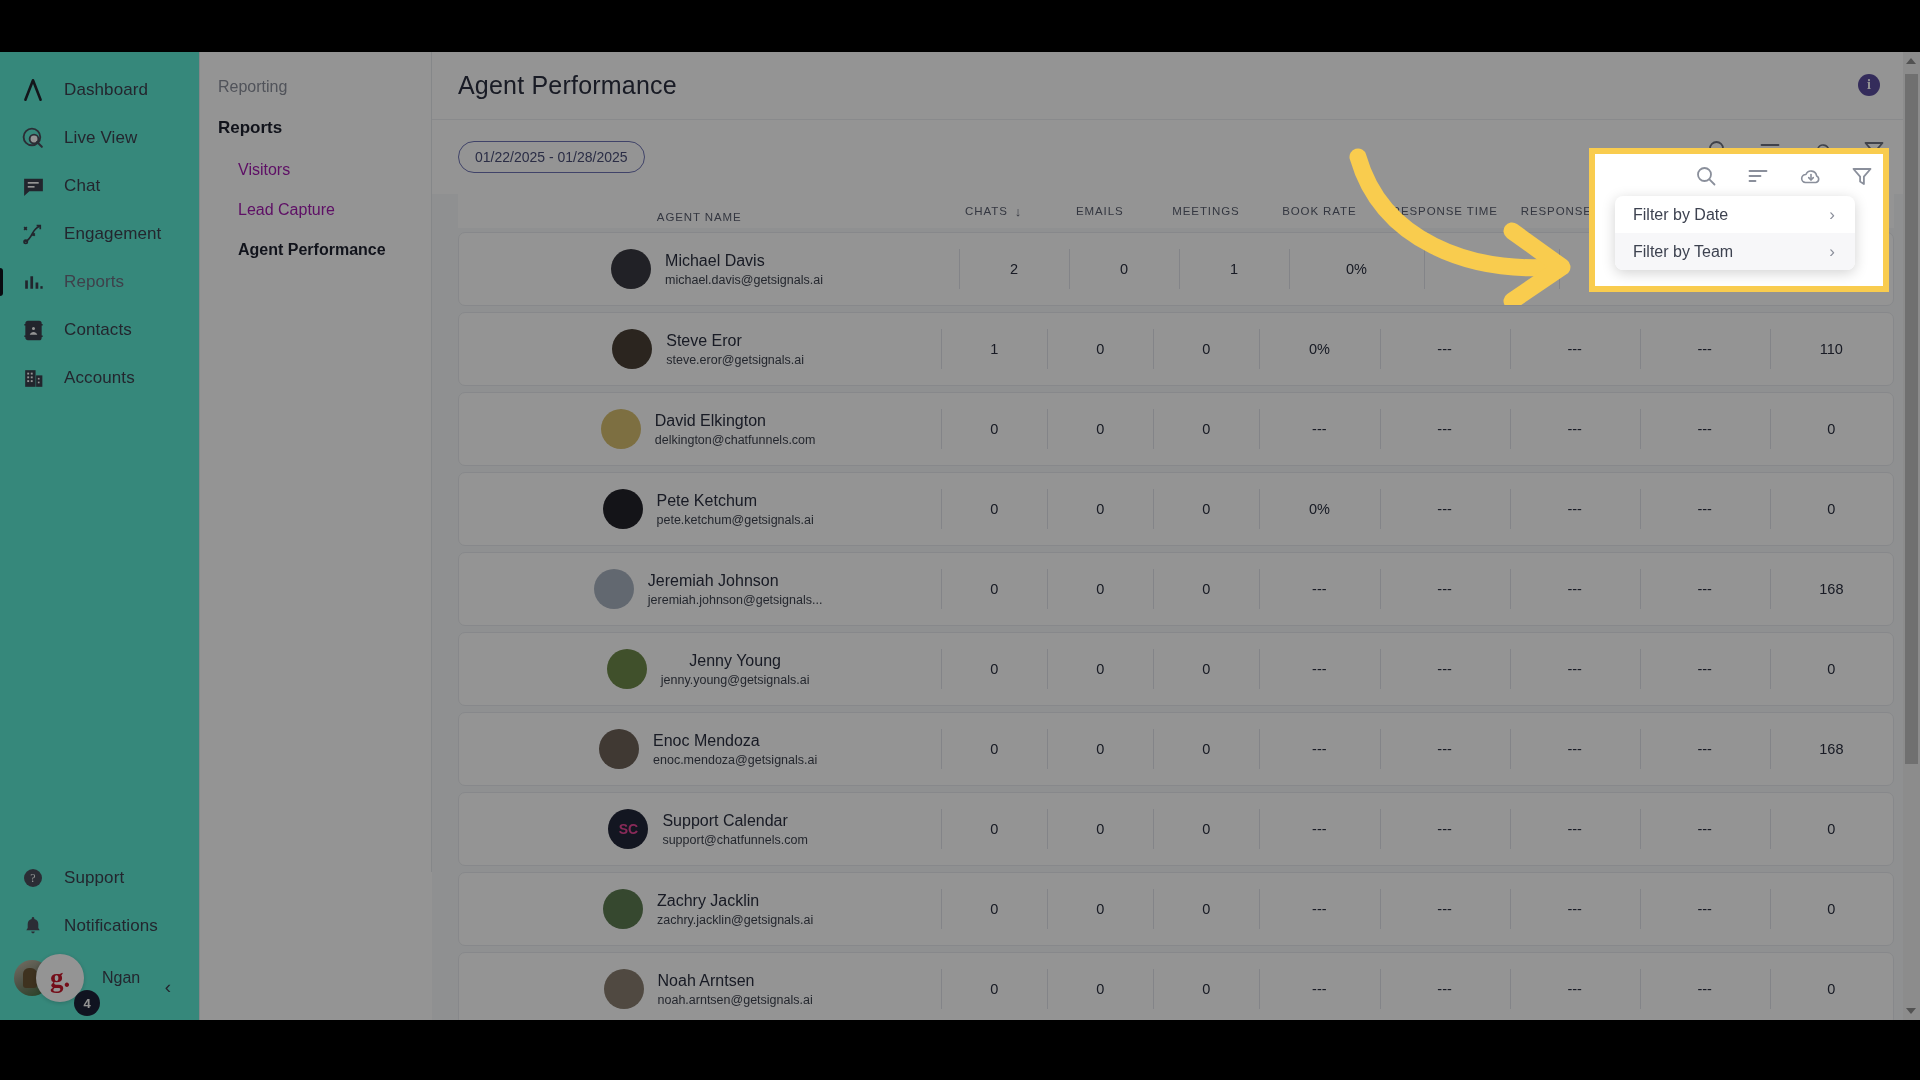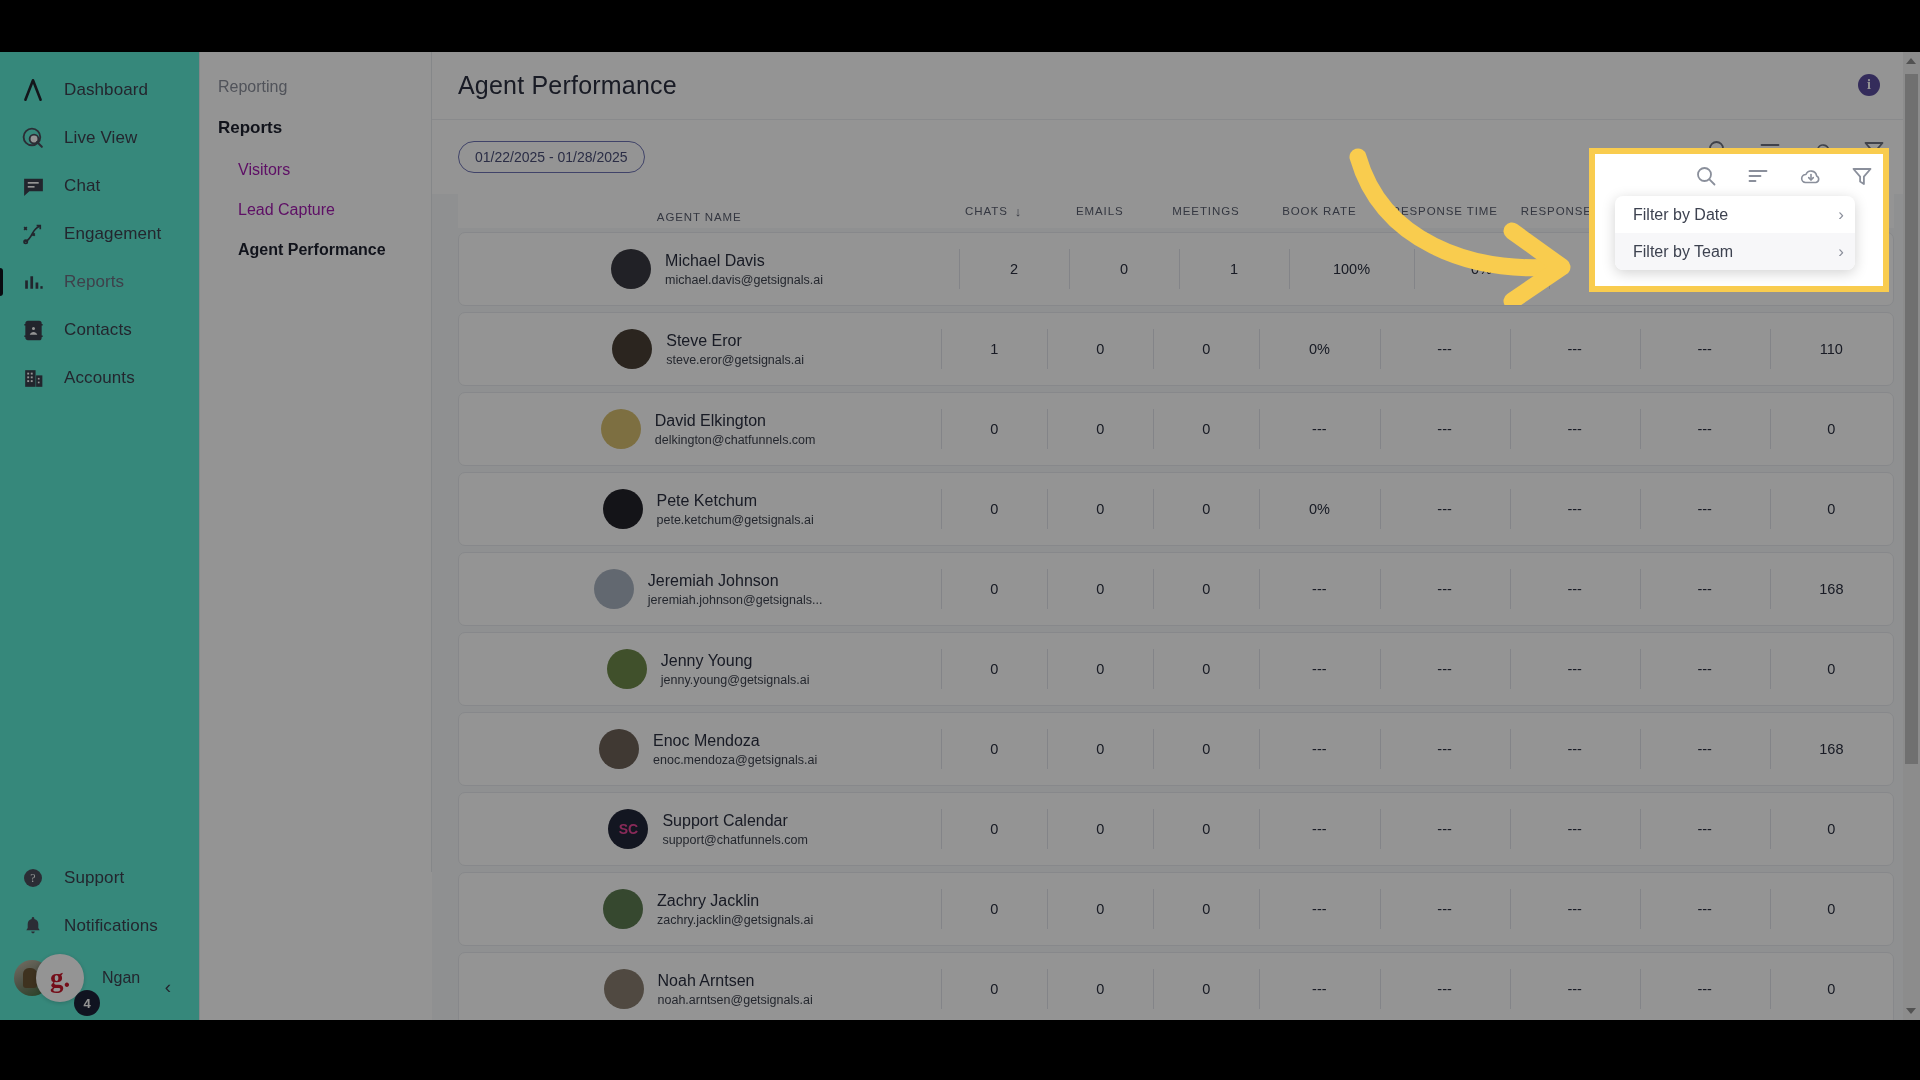--- a/index.html
+++ b/index.html
@@ -232,21 +232,21 @@
     position: absolute;
     left: 1615px; top: 196px;
     width: 240px;
     background: #fff; border-radius: 8px;
     box-shadow: 0 3px 14px rgba(0,0,0,.18);
     overflow: hidden; z-index: 52;
   }
   .popup-item {
     height: 37px; display: flex; align-items: center;
     justify-content: space-between;
-    padding: 0 11px 0 18px;
+    padding: 0 20px 0 18px;
     font-size: 16px; color: #3d4250; cursor: pointer;
   }
   .popup-item + .popup-item { background: #f7f7f9; }
   .chev { color: #8b8f9b; font-size: 17px; }
   .popup-icons {
     position: absolute; left: 1694px; top: 164px;
     display: flex; gap: 28px; z-index: 53;
   }
   .popup-icons .tool-icon { color: #8a8f9b; }
 
@@ -465,21 +465,20 @@
             <div class="cell agent-cell" style="width: 500px;">
               <div class="avatar" style="background: rgb(58, 58, 66); color: rgba(255, 255, 255, 0);">MD</div>
               <div class="agent-txt">
                 <div class="agent-name">Michael Davis</div>
                 <div class="agent-mail">michael.davis@getsignals.ai</div>
               </div>
             </div>
             <div class="cell div" style="width: 110px;">2</div>
             <div class="cell div" style="width: 110px;">0</div>
             <div class="cell div" style="width: 110px;">1</div>
-            <div class="cell div" style="width: 125px;">100%</div>
             <div class="cell div" style="width: 135px;">0%</div>
             <div class="cell div" style="width: 135px;">---</div>
             <div class="cell div" style="width: 128px;">---</div>
           </div>
           <div class="row">
             <div class="cell agent-cell" style="width: 500px;">
               <div class="avatar" style="background: rgb(74, 64, 54); color: rgba(255, 255, 255, 0);">SE</div>
               <div class="agent-txt">
                 <div class="agent-name">Steve Eror</div>
                 <div class="agent-mail">steve.eror@getsignals.ai</div>
@@ -539,21 +538,21 @@
             <div class="cell div" style="width: 110px;">0</div>
             <div class="cell div" style="width: 110px;">0</div>
             <div class="cell div" style="width: 110px;">0</div>
             <div class="cell div" style="width: 125px;">---</div>
             <div class="cell div" style="width: 135px;">---</div>
             <div class="cell div" style="width: 135px;">---</div>
             <div class="cell div" style="width: 135px;">---</div>
             <div class="cell div" style="width: 128px;">168</div>
           </div>
           <div class="row">
-            <div class="cell agent-cell" style="width: 500px;">
+            <div class="cell agent-cell" style="width: 500px; text-align: center;">
               <div class="avatar" style="background: rgb(111, 138, 74); color: rgba(255, 255, 255, 0);">JY</div>
               <div class="agent-txt">
                 <div class="agent-name">Jenny Young</div>
                 <div class="agent-mail">jenny.young@getsignals.ai</div>
               </div>
             </div>
             <div class="cell div" style="width: 110px;">0</div>
             <div class="cell div" style="width: 110px;">0</div>
             <div class="cell div" style="width: 110px;">0</div>
             <div class="cell div" style="width: 125px;">---</div>

